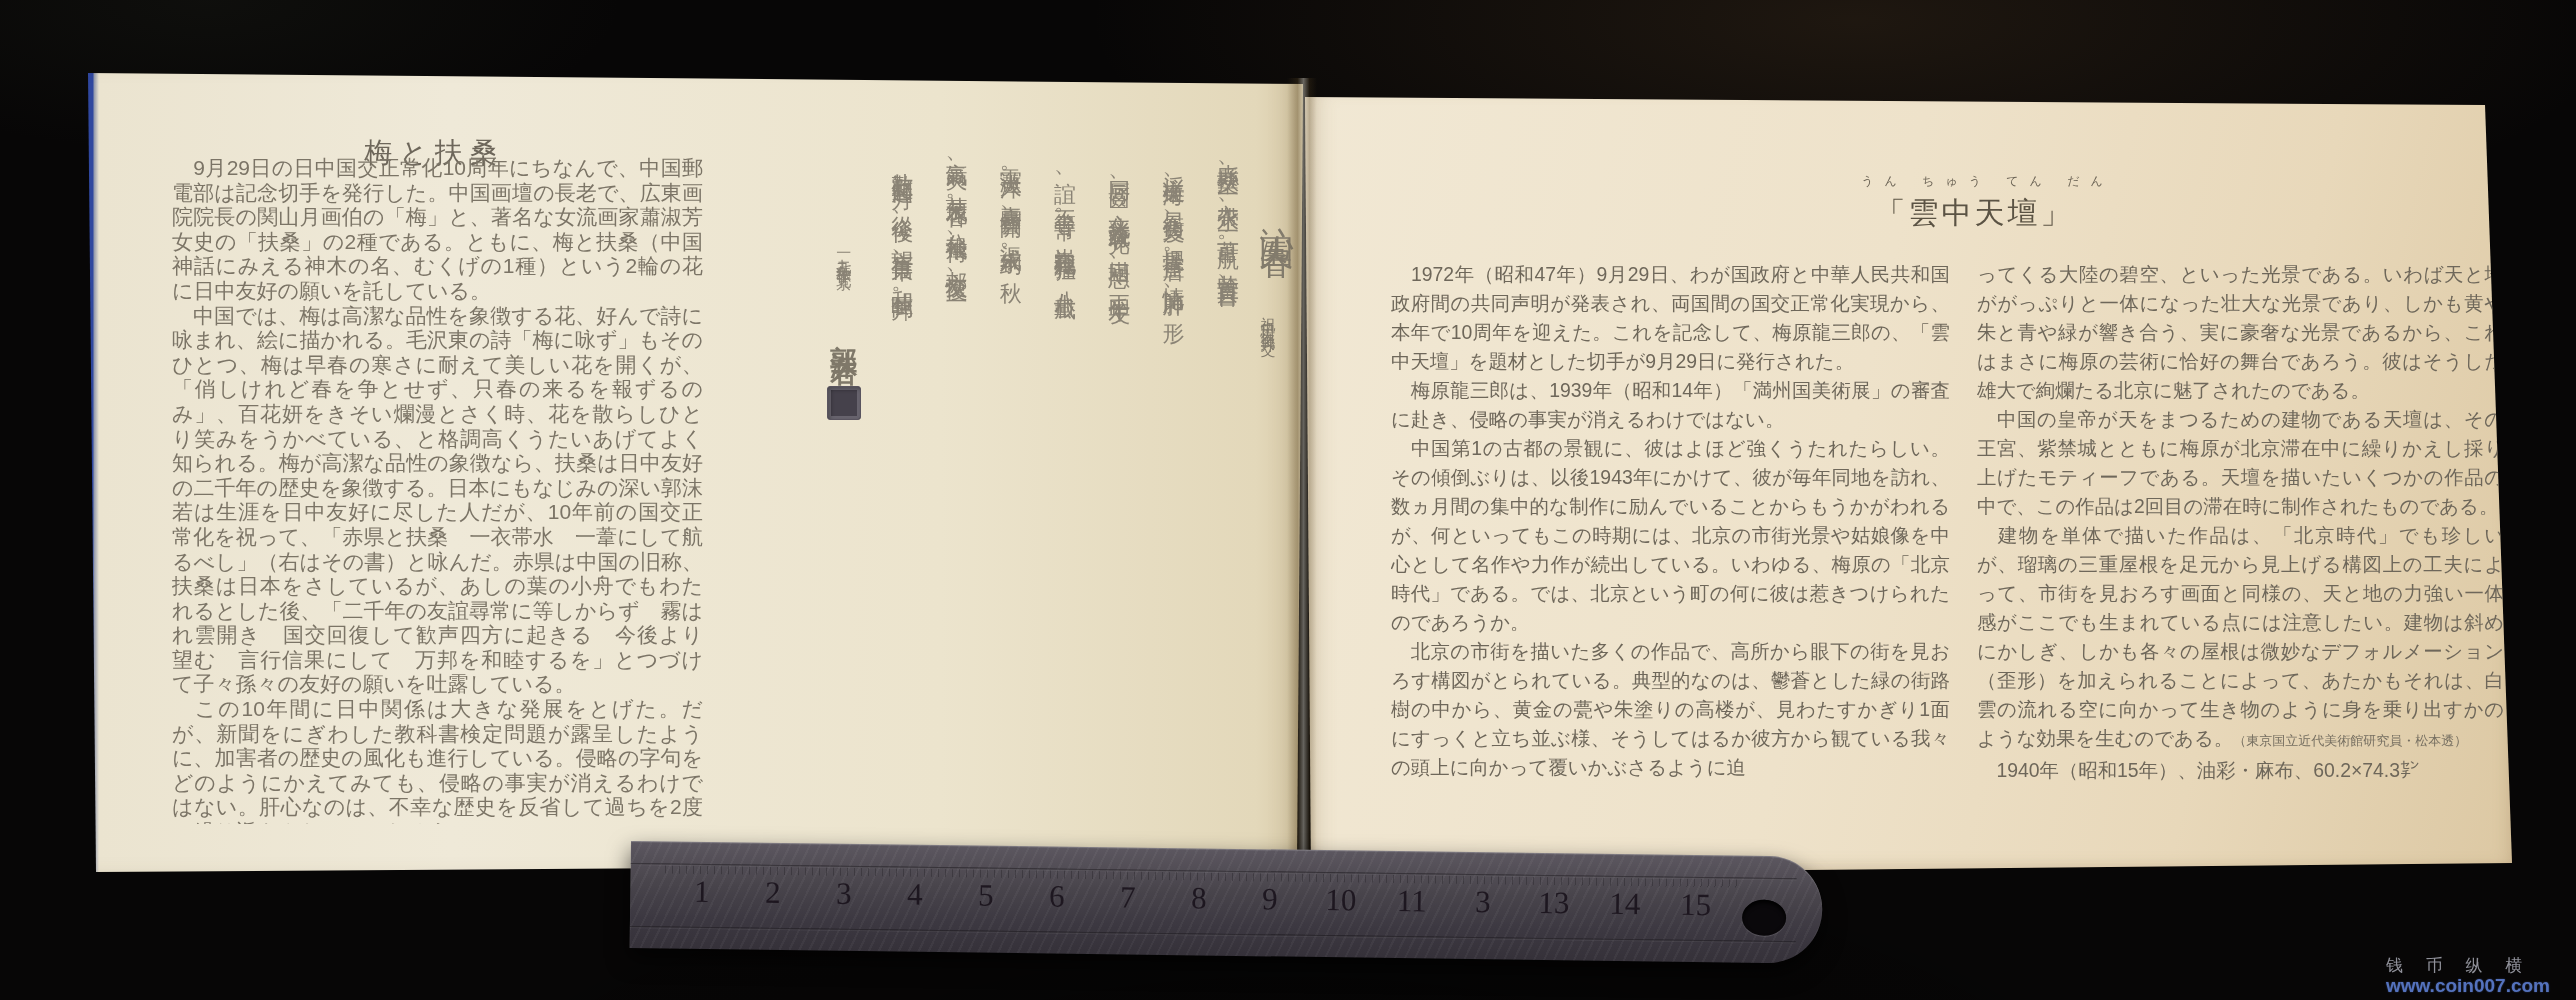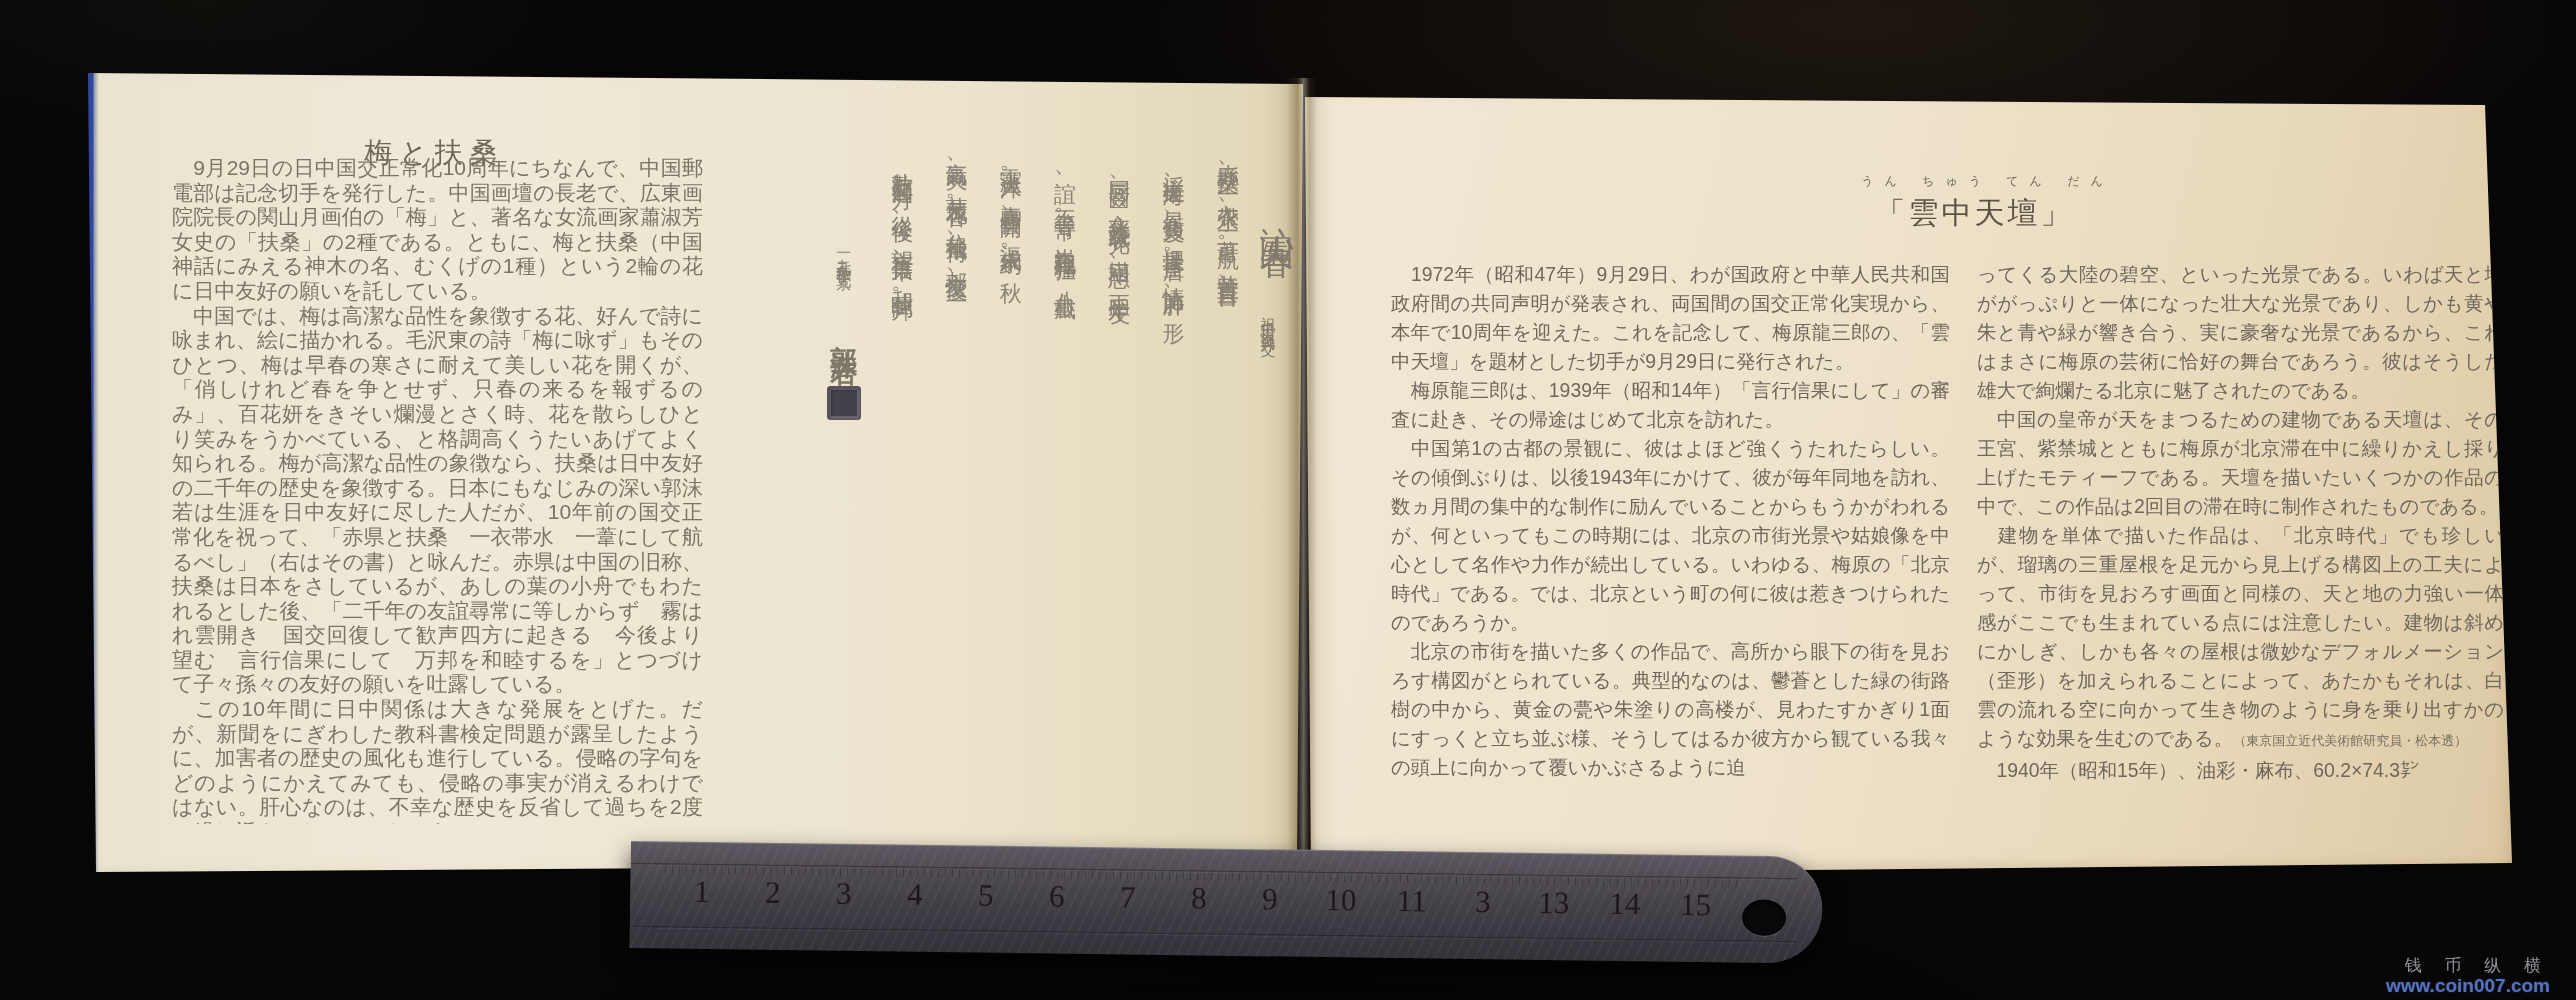--- a/index.html
+++ b/index.html
@@ -76,21 +76,21 @@
   .groove.top{top:22px;} .groove.bottom{bottom:20px;}
   .ticks{position:absolute;left:34px;top:24px;width:1074px;height:8px;opacity:.5;
     background:repeating-linear-gradient(to right,rgba(10,8,12,.5) 0 1px,transparent 1px 7px);}
   .ruler-numbers{position:absolute;left:36px;top:32px;display:flex;}
   .ruler-numbers span{display:inline-block;width:71px;text-align:center;
     font-family:"Liberation Serif",serif;font-size:31px;color:rgba(24,17,26,.88);}
   .ruler-hole{position:absolute;left:1112px;top:44px;width:44px;height:36px;border-radius:50%;
     background:#0a080b;box-shadow:inset 0 3px 4px rgba(0,0,0,.95), 0 1px 1px rgba(255,255,255,.14);}
 
   
-  .watermark{position:absolute;right:26px;bottom:4px;text-align:right;line-height:1.1;}
+  .watermark{position:absolute;right:26px;bottom:4px;line-height:1.1;}
   .wm-cn{font-size:17px;letter-spacing:9px;color:#90919a;}
   .wm-url{font-size:19px;font-weight:bold;color:#5472bd;text-shadow:0 0 2px rgba(90,120,200,.45);}
 </style>
 </head>
 <body>
 
 <div id="photo">
 
   <div id="page-left" class="page">
     <div class="lp-title">梅と扶桑</div>
@@ -123,21 +123,21 @@
     </div>
   </div>
 
   <div id="page-right" class="page">
     <div class="rp-title">
       <span class="rp-furi">うん ちゅう てん だん</span>
       <span class="rp-titletext">「雲中天壇」</span>
     </div>
     <div id="rp-col1" class="rp-col">
       <p>　1972年（昭和47年）9月29日、わが国政府と中華人民共和国政府間の共同声明が発表され、両国間の国交正常化実現から、本年で10周年を迎えた。これを記念して、梅原龍三郎の、「雲中天壇」を題材とした切手が9月29日に発行された。</p>
-      <p>　梅原龍三郎は、1939年（昭和14年）「言行信果にして」の審査に赴き、その帰途はじめて北京を訪れた。</p>
+      <p>　梅原龍三郎は、1939年（昭和14年）「満州国美術展」の審査に赴き、侵略の事実が消えるわけではない。</p>
       <p>　中国第1の古都の景観に、彼はよほど強くうたれたらしい。その傾倒ぶりは、以後1943年にかけて、彼が毎年同地を訪れ、数ヵ月間の集中的な制作に励んでいることからもうかがわれるが、何といってもこの時期には、北京の市街光景や姑娘像を中心として名作や力作が続出している。いわゆる、梅原の「北京時代」である。では、北京という町の何に彼は惹きつけられたのであろうか。</p>
       <p>　北京の市街を描いた多くの作品で、高所から眼下の街を見おろす構図がとられている。典型的なのは、鬱蒼とした緑の街路樹の中から、黄金の甍や朱塗りの高楼が、見わたすかぎり1面にすっくと立ち並ぶ様、そうしてはるか彼方から観ている我々の頭上に向かって覆いかぶさるように迫</p>
     </div>
     <div id="rp-col2" class="rp-col">
       <p>ってくる大陸の碧空、といった光景である。いわば天と地ががっぷりと一体になった壮大な光景であり、しかも黄や朱と青や緑が響き合う、実に豪奢な光景であるから、これはまさに梅原の芸術に恰好の舞台であろう。彼はそうした雄大で絢爛たる北京に魅了されたのである。</p>
       <p>　中国の皇帝が天をまつるための建物である天壇は、その王宮、紫禁城とともに梅原が北京滞在中に繰りかえし採り上げたモティーフである。天壇を描いたいくつかの作品の中で、この作品は2回目の滞在時に制作されたものである。</p>
       <p><span>　建物を単体で描いた作品は、「北京時代」でも珍しいが、瑠璃の三重屋根を足元から見上げる構図上の工夫によって、市街を見おろす画面と同様の、天と地の力強い一体感がここでも生まれている点には注意したい。建物は斜めにかしぎ、しかも各々の屋根は微妙なデフォルメーション（歪形）を加えられることによって、あたかもそれは、白雲の流れる空に向かって生き物のように身を乗り出すかのような効果を生むのである。</span><span class="rp-credit">（東京国立近代美術館研究員・松本透）</span></p>
       <p class="rp-caption">　1940年（昭和15年）、油彩・麻布、60.2×74.3㌢</p>
     </div>
   </div>

